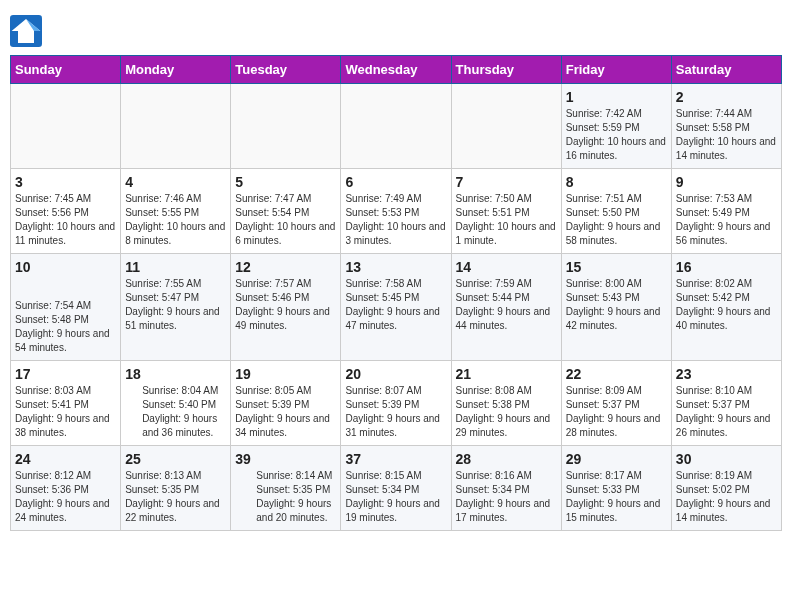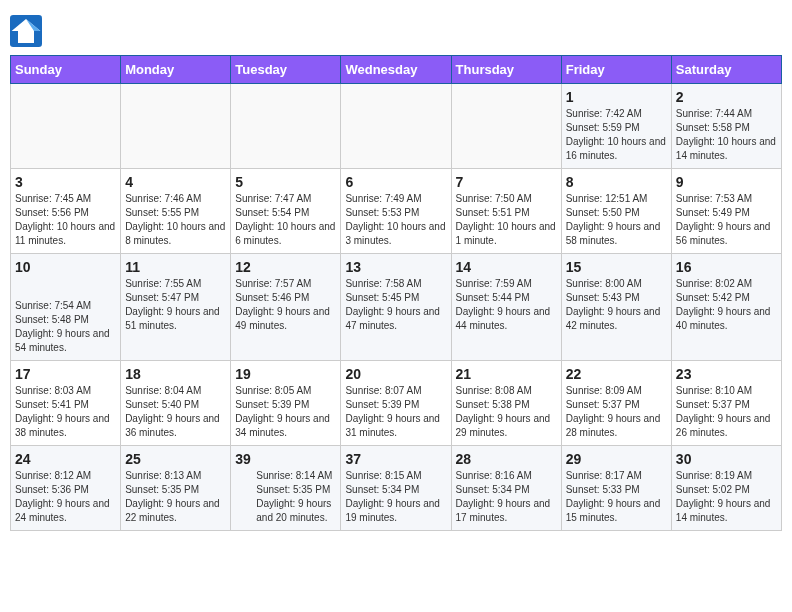--- a/index.html
+++ b/index.html
@@ -46,21 +46,21 @@
     .location {
       font-size: 15px;
       color: #555;
     }
     table {
       width: 100%;
       border-collapse: collapse;
       table-layout: fixed;
     }
     thead tr {
-      background-color: #8b5cf6;
+      background-color: #a21caf;
     }
     thead th {
       color: #fff;
       font-size: 13px;
       font-weight: bold;
       padding: 6px 4px;
       text-align: left;
       border: 1px solid #1a5fa0;
     }
     tbody tr {
@@ -172,21 +172,21 @@
 Daylight: 10 hours and 3 minutes.</div>
         </td>
         <td>
           <span class="day-number">7</span>
           <div class="day-info" style="white-space: pre-line;">Sunrise: 7:50 AM
 Sunset: 5:51 PM
 Daylight: 10 hours and 1 minute.</div>
         </td>
         <td>
           <span class="day-number">8</span>
-          <div class="day-info" style="white-space: pre-line;">Sunrise: 12:51 AM
+          <div class="day-info" style="white-space: pre-line;">Sunrise: 7:51 AM
 Sunset: 5:50 PM
 Daylight: 9 hours and 58 minutes.</div>
         </td>
         <td>
           <span class="day-number">9</span>
           <div class="day-info" style="white-space: pre-line;">Sunrise: 7:53 AM
 Sunset: 5:49 PM
 Daylight: 9 hours and 56 minutes.</div>
         </td>
       </tr>
@@ -236,21 +236,21 @@
       </tr>
       <tr>
         <td>
           <span class="day-number">17</span>
           <div class="day-info" style="white-space: pre-line;">Sunrise: 8:03 AM
 Sunset: 5:41 PM
 Daylight: 9 hours and 38 minutes.</div>
         </td>
         <td>
           <span class="day-number">18</span>
-          <div class="day-info" style="white-space: pre-line;">Sunrise: 8:04 AM
+          <div class="day-info" style="white-space: pre-line; margin-left: 17px;">Sunrise: 8:04 AM
 Sunset: 5:40 PM
 Daylight: 9 hours and 36 minutes.</div>
         </td>
         <td>
           <span class="day-number">19</span>
           <div class="day-info" style="white-space: pre-line;">Sunrise: 8:05 AM
 Sunset: 5:39 PM
 Daylight: 9 hours and 34 minutes.</div>
         </td>
         <td>

